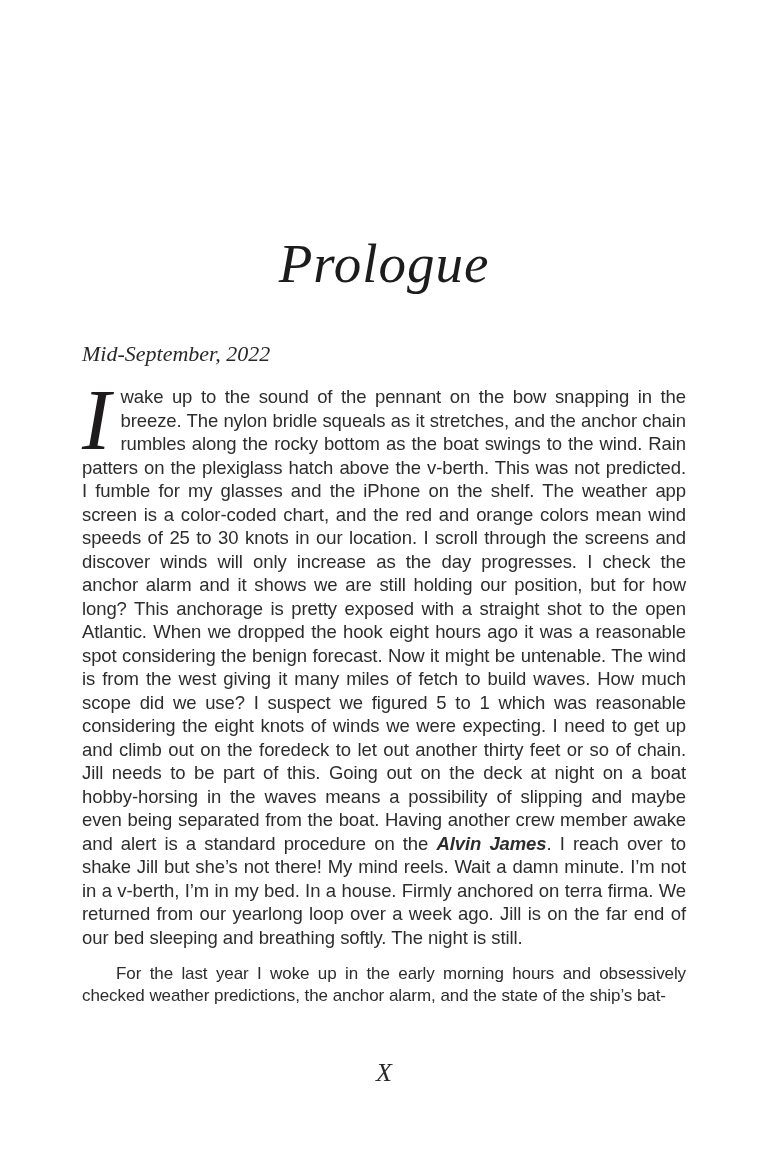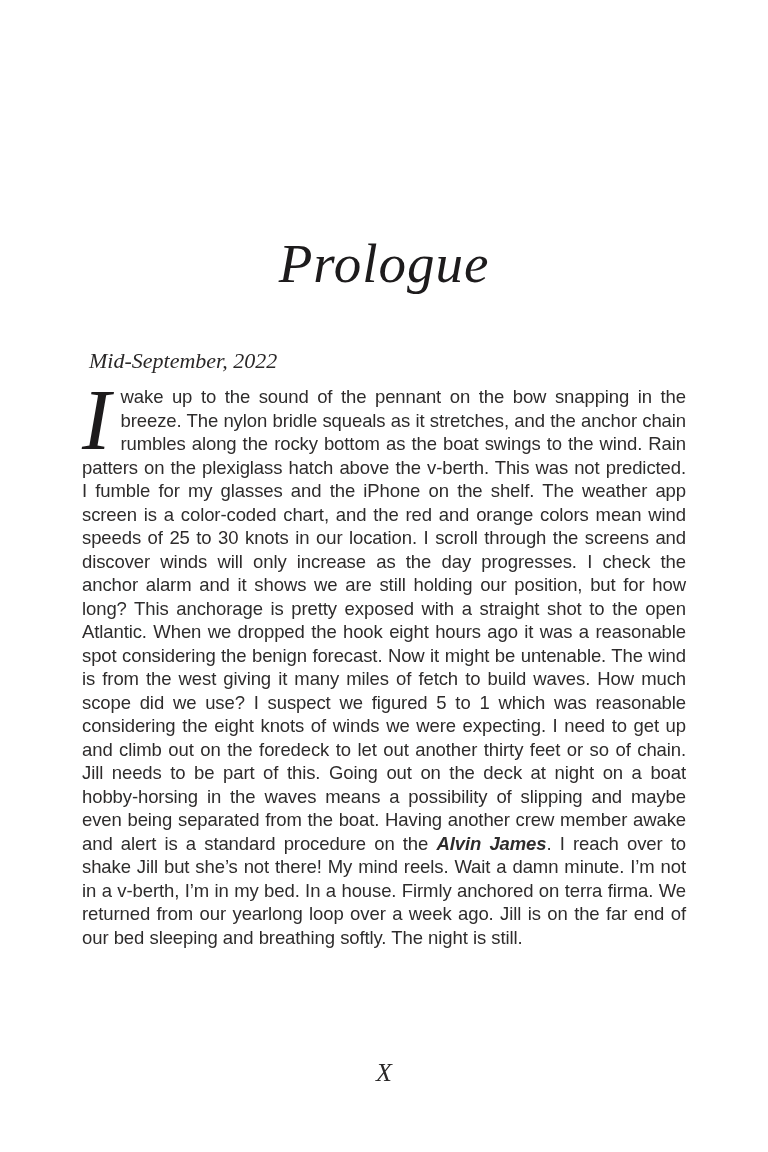--- a/index.html
+++ b/index.html
@@ -27,21 +27,21 @@
     font-style: italic;
     font-weight: normal;
     font-size: 55px;
     letter-spacing: 1px;
     color: #1d1b1c;
   }
   .dateline {
     position: absolute;
     top: 341px;
     left: 82px;
-    margin: 7px;
+    margin: 0;
     font-family: "Liberation Serif", serif;
     font-style: italic;
     font-size: 22px;
     color: #2a2828;
   }
   .body-block {
     position: absolute;
     top: 385px;
     left: 82px;
     width: 604px;
@@ -93,17 +93,18 @@
 
 <div class="page">
 
   <h1 class="chapter-title">Prologue</h1>
 
   <p class="dateline">Mid-September, 2022</p>
 
   <div class="body-block">
     <p class="para first"><span class="dropcap">I</span><span>wake up to the sound of the pennant on the bow snapping in the breeze. The nylon bridle squeals as it stretches, and the anchor chain rumbles along the rocky bottom as the boat swings to the wind. Rain patters on the plexiglass hatch above the v-berth. This was not predicted. I fumble for my glasses and the iPhone on the shelf. The weather app screen is a color-coded chart, and the red and orange colors mean wind speeds of 25 to 30 knots in our location. I scroll through the screens and discover winds will only increase as the day progresses. I check the anchor alarm and it shows we are still holding our position, but for how long? This anchorage is pretty exposed with a straight shot to the open Atlantic. When we dropped the hook eight hours ago it was a reasonable spot considering the benign forecast. Now it might be untenable. The wind is from the west giving it many miles of fetch to build waves. How much scope did we use? I suspect we figured 5 to 1 which was reasonable considering the eight knots of winds we were expecting. I need to get up and climb out on the foredeck to let out another thirty feet or so of chain. Jill needs to be part of this. Going out on the deck at night on a boat hobby-horsing in the waves means a possibility of slipping and maybe even being separated from the boat. Having another crew member awake and alert is a standard procedure on the </span><em class="boat-name">Alvin James</em><span>. I reach over to shake Jill but she’s not there! My mind reels. Wait a damn minute. I’m not in a v-berth, I’m in my bed. In a house. Firmly anchored on terra firma. We returned from our yearlong loop over a week ago. Jill is on the far end of our bed sleeping and breathing softly. The night is still.</span></p>
 
+    <p class="para second">For the last year I woke up in the early morning hours and obsessively checked weather predictions, the anchor alarm, and the state of the ship’s bat-</p>
   </div>
 
   <div class="folio">X</div>
 
 </div>
 
 </body></html>

